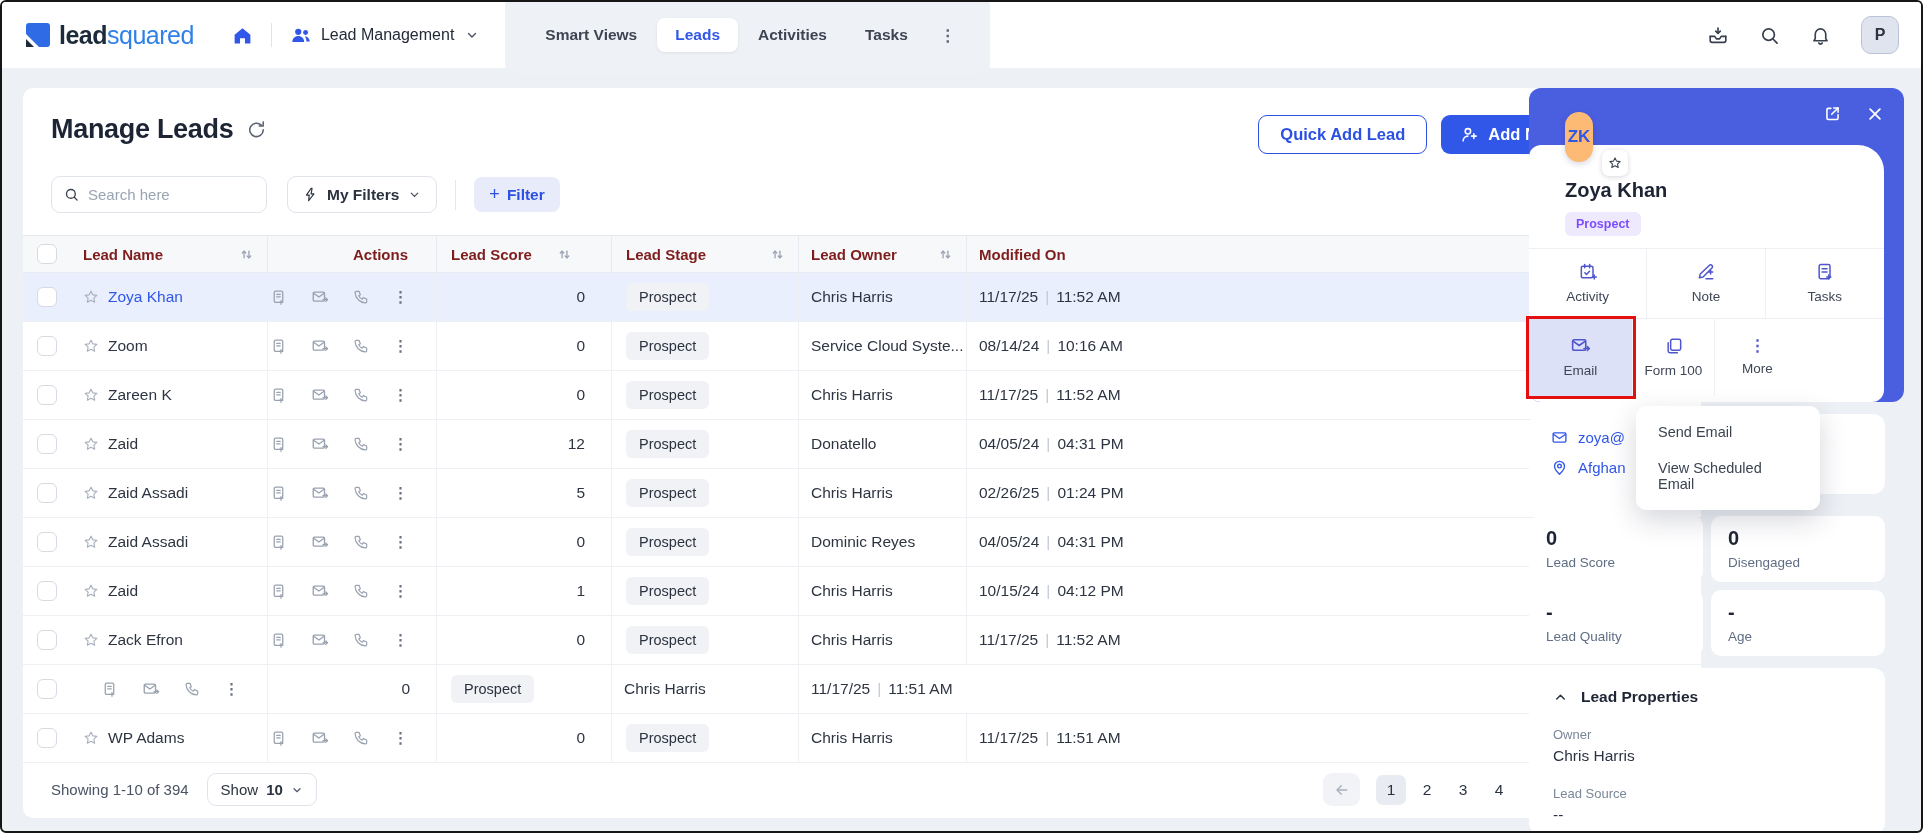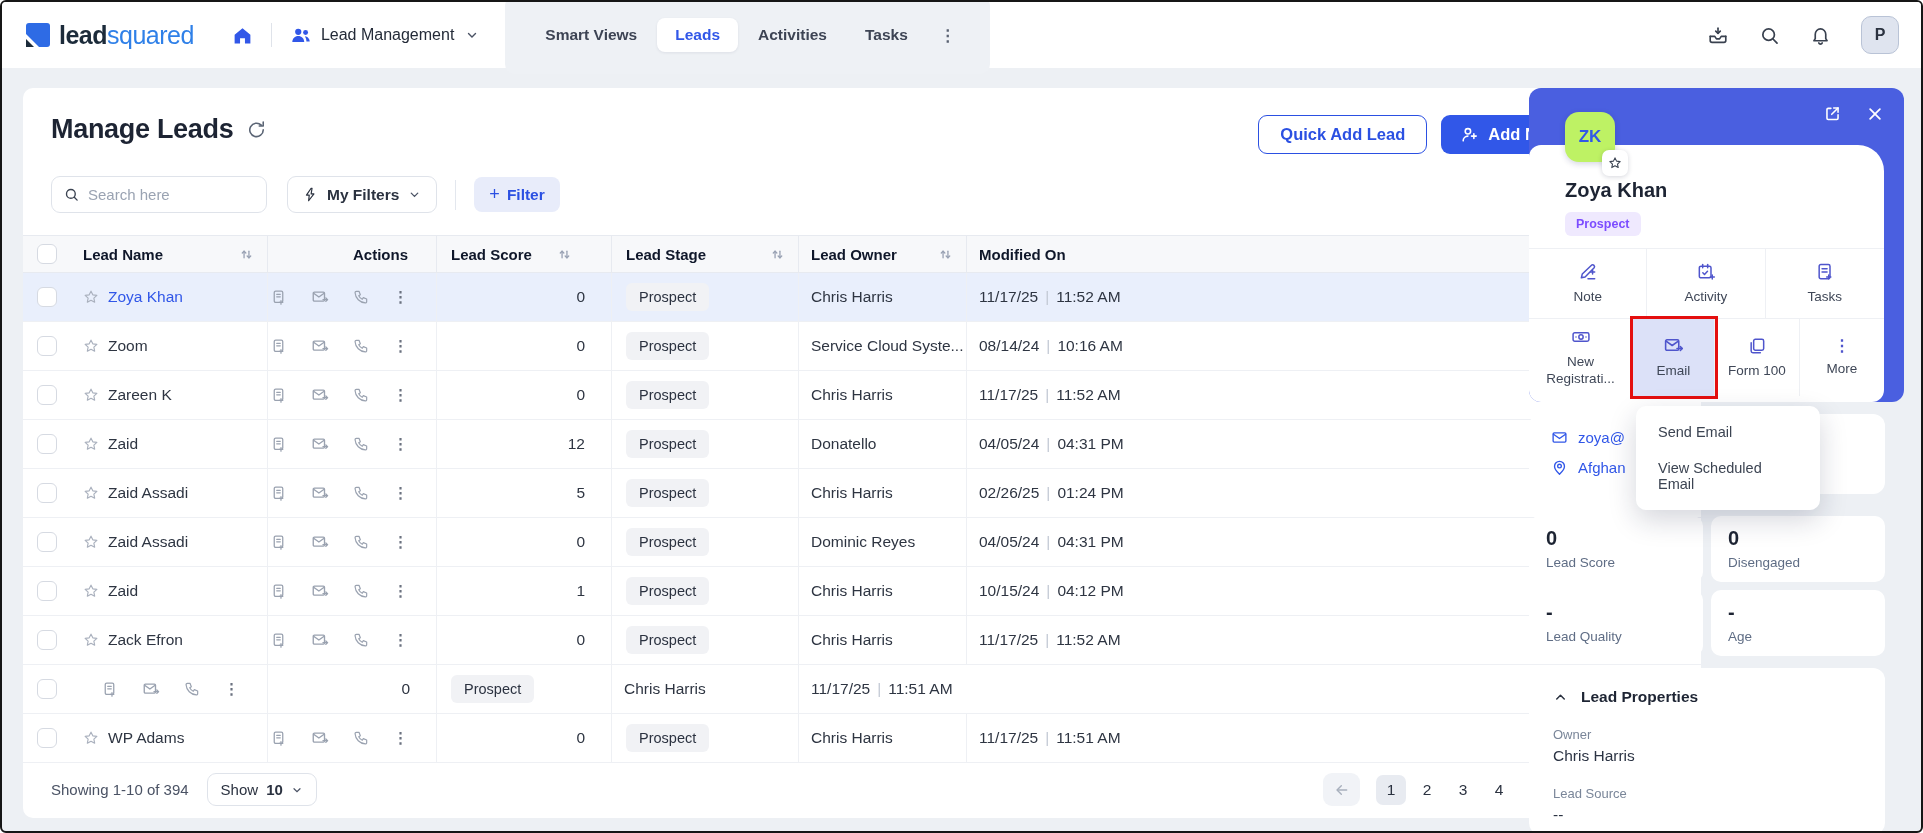--- a/index.html
+++ b/index.html
@@ -46,21 +46,21 @@
   .search-box input::placeholder{color:#9aa3b2;}
   .search-box .s-icon{color:#3c4452;}
   .btn-myfilters{margin-left:20px;height:37px;display:flex;align-items:center;gap:9px;border:1px solid #dfe3ea;border-radius:9px;background:#fff;padding:0 15px;font-size:15.5px;font-weight:600;color:#2b3240;cursor:pointer;}
   .filter-div{width:1px;height:30px;background:#e3e7ee;margin:0 18px;}
   .btn-filter{height:35px;display:flex;align-items:center;gap:7px;background:#e8ecfa;border:none;border-radius:8px;padding:0 15px;font-size:15.5px;font-weight:600;color:#2b50e2;cursor:pointer;}
   .btn-filter .plus{font-size:18px;font-weight:400;}
 
   
   .table{margin-top:22px;}
   .trow{display:grid;grid-template-columns:48px 197px 169px 175px 187px 168px 1fr 56px;align-items:center;}
-  .thead{background:#f7f8fa;border-top:1px solid var(--line);border-bottom:1px solid var(--line);height:38px;font-size:15px;font-weight:700;color:#0f172a;}
+  .thead{background:#f7f8fa;border-top:1px solid var(--line);border-bottom:1px solid var(--line);height:38px;font-size:15px;font-weight:700;color:#7f1d1d;}
   .tbody .trow{height:49px;border-bottom:1px solid var(--line-soft);background:#fff;font-size:15.5px;color:var(--text);}
   .tbody .trow.selected{background:#e9effc;}
   .cell{display:flex;align-items:center;height:100%;}
   .c-check{justify-content:center;}
   .c-name{padding-left:12px;gap:9px;border-right:1px solid var(--line-soft);}
   .thead .c-name{border-right:1px solid var(--line);}
   .c-actions{justify-content:flex-end;padding-right:28px;gap:24px;border-right:1px solid var(--line-soft);}
   .thead .c-actions{border-right:1px solid var(--line);}
   .c-score{justify-content:flex-end;padding-right:26px;border-right:1px solid var(--line-soft);}
   .thead .c-score{justify-content:flex-start;padding-left:14px;border-right:1px solid var(--line);}
@@ -90,21 +90,21 @@
   .pg-next{width:37px;height:33px;border:1px solid #e1e5ec;background:#fff;border-radius:9px;color:#2b3240;display:flex;align-items:center;justify-content:center;cursor:pointer;}
   .pages{display:flex;align-items:center;gap:6px;margin:0 6px;}
   .page-num{min-width:30px;height:30px;display:flex;align-items:center;justify-content:center;font-size:15.5px;color:#2b3240;border-radius:7px;cursor:pointer;padding:0 6px;}
   .page-num.active{background:#e8ebf1;}
 
   
   .panel-blue{position:absolute;left:1527px;top:86px;width:375px;height:314px;background:var(--panel-blue);border-radius:12px;}
   .pb-icons{position:absolute;top:16px;right:20px;display:flex;gap:24px;color:#fff;}
   .pb-icons .pbtn{background:none;border:none;color:#fff;cursor:pointer;padding:0;}
   .panel-card{position:absolute;left:0;top:57px;right:20px;bottom:0;background:#fff;border-radius:12px 26px 12px 12px;}
-  .pc-avatar{position:absolute;left:36px;top:-33px;width:50px;height:50px;background:#bef264;border-radius:14px;display:flex;align-items:center;justify-content:center;font-size:17px;font-weight:700;color:var(--blue);box-shadow:0 2px 6px rgba(20,30,90,.18);}
+  .pc-avatar{position:absolute;left:36px;top:-33px;width:28px;height:50px;background:#fdba74;border-radius:14px;display:flex;align-items:center;justify-content:center;font-size:17px;font-weight:700;color:var(--blue);box-shadow:0 2px 6px rgba(20,30,90,.18);}
   .pc-star{position:absolute;left:73px;top:5px;width:26px;height:26px;background:#fff;border-radius:7px;box-shadow:0 1px 5px rgba(20,30,60,.18);display:flex;align-items:center;justify-content:center;color:#3c4452;cursor:pointer;}
   .pc-name{padding:34px 0 0 36px;font-size:20px;font-weight:700;color:var(--ink);}
   .pc-badge{display:inline-block;margin:10px 0 0 36px;background:#efe9fe;color:var(--purple);font-size:12.5px;font-weight:600;border-radius:6px;padding:5px 11px;}
   .tiles3{margin-top:12px;border-top:1px solid var(--line-soft);display:grid;grid-template-columns:repeat(3,1fr);height:70px;}
   .tiles4{border-top:1px solid var(--line-soft);display:grid;grid-template-columns:104px 82px 85px 84px;height:78px;}
   .tile{display:flex;flex-direction:column;align-items:center;justify-content:center;gap:7px;color:var(--indigo);cursor:pointer;border-right:1px solid var(--line-soft);text-align:center;padding:4px 2px;}
   .tiles3 .tile:last-child,.tiles4 .tile:last-child{border-right:none;}
   .tile .tl{font-size:13.5px;color:#3f4757;line-height:1.25;}
   .tile.highlight{background:#dce1f8;box-shadow:0 0 0 3px var(--red);z-index:2;position:relative;}
   .tile .dots{font-size:16px;font-weight:700;color:var(--indigo);line-height:1;}
@@ -929,67 +929,56 @@
             <path d="M12 3.2l2.7 5.6 6.1.8-4.5 4.2 1.2 6-5.5-3-5.5 3 1.2-6-4.5-4.2 6.1-.8z"></path>
           </svg>
       </span>
       <div class="pc-name">Zoya Khan</div>
       <span class="pc-badge">Prospect</span>
 
       <div class="tiles3">
         <div class="tile">
           <span>
             <svg width="20" height="20" viewBox="0 0 24 24" fill="none" stroke="currentColor" stroke-width="1.8" stroke-linecap="round" stroke-linejoin="round">
-                <path d="M16.2 3.8a2.3 2.3 0 0 1 3.2 3.2L8.5 17.9 4 19l1.1-4.5z"></path>
-                <path d="M12 20h8"></path>
-                <path d="M17.5 9.5v5"></path>
-                <path d="M15 12h5"></path>
-              </svg>
-          </span>
-          <span class="tl">Note</span>
-        </div>
-        <div class="tile">
-          <span>
-            <svg width="20" height="20" viewBox="0 0 24 24" fill="none" stroke="currentColor" stroke-width="1.8" stroke-linecap="round" stroke-linejoin="round">
                 <rect x="4" y="5" width="14" height="14" rx="2"></rect>
                 <path d="M8 3v4"></path>
                 <path d="M14 3v4"></path>
                 <path d="m8.2 13 2 2 3.6-3.8"></path>
                 <path d="M19.5 15.5v5"></path>
                 <path d="M17 18h5"></path>
               </svg>
           </span>
           <span class="tl">Activity</span>
+        </div>
+        <div class="tile">
+          <span>
+            <svg width="20" height="20" viewBox="0 0 24 24" fill="none" stroke="currentColor" stroke-width="1.8" stroke-linecap="round" stroke-linejoin="round">
+                <path d="M16.2 3.8a2.3 2.3 0 0 1 3.2 3.2L8.5 17.9 4 19l1.1-4.5z"></path>
+                <path d="M12 20h8"></path>
+                <path d="M17.5 9.5v5"></path>
+                <path d="M15 12h5"></path>
+              </svg>
+          </span>
+          <span class="tl">Note</span>
         </div>
         <div class="tile">
           <span>
             <svg width="20" height="20" viewBox="0 0 24 24" fill="none" stroke="currentColor" stroke-width="1.8" stroke-linecap="round" stroke-linejoin="round">
                 <rect x="5" y="3" width="13" height="17" rx="2"></rect>
                 <path d="M8.5 8h6"></path>
                 <path d="M8.5 12h6"></path>
                 <path d="M16.5 15.5v5"></path>
                 <path d="M14 18h5"></path>
               </svg>
           </span>
           <span class="tl">Tasks</span>
         </div>
       </div>
 
       <div class="tiles4">
-        <div class="tile">
-          <span>
-            <svg width="22" height="20" viewBox="0 0 24 24" fill="none" stroke="currentColor" stroke-width="1.8" stroke-linecap="round" stroke-linejoin="round">
-                <rect x="2.5" y="7" width="19" height="10" rx="2"></rect>
-                <circle cx="12" cy="12" r="2.6"></circle>
-                <path d="M6 12h.01"></path>
-                <path d="M18 12h.01"></path>
-              </svg>
-          </span>
-          <span class="tl">New Registrati...</span>
-        </div>
         <div class="tile highlight">
           <span>
             <svg width="21" height="21" viewBox="0 0 24 24" fill="none" stroke="currentColor" stroke-width="1.8" stroke-linecap="round" stroke-linejoin="round">
                 <rect x="3" y="5.5" width="15" height="12" rx="1.5"></rect>
                 <path d="m3.5 7 7 5 7-5"></path>
                 <path d="M16 15.5h6"></path>
                 <path d="m19.8 13.3 2.2 2.2-2.2 2.2"></path>
               </svg>
           </span>
           <span class="tl">Email</span>

